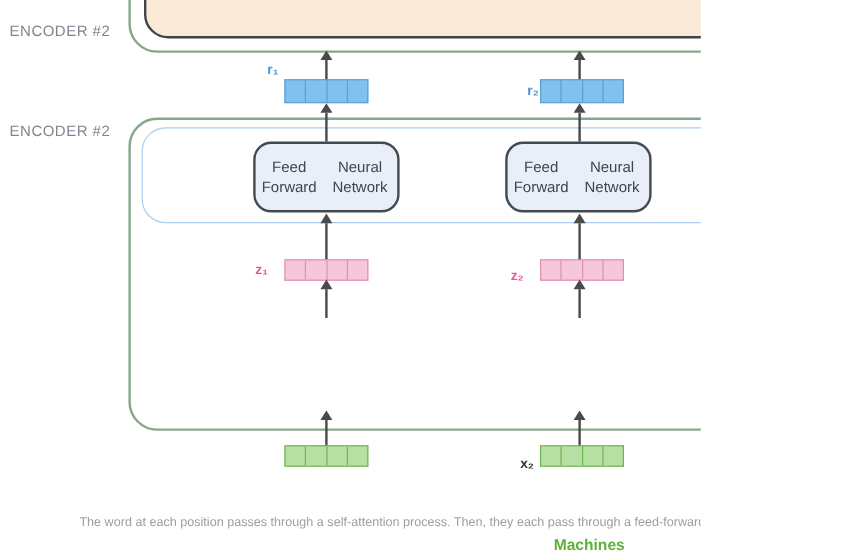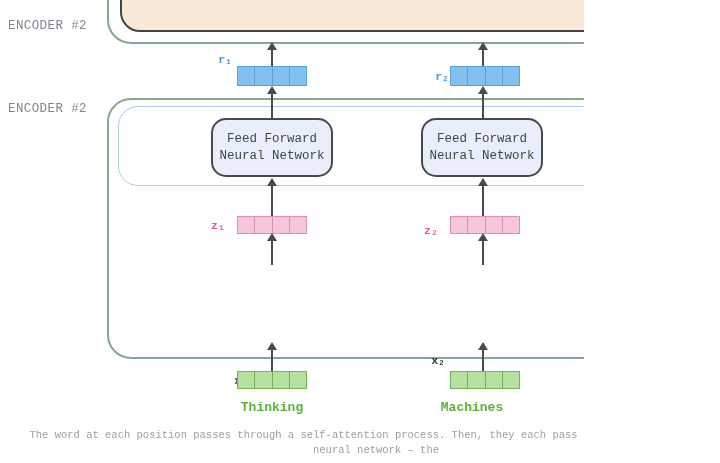--- a/index.html
+++ b/index.html
@@ -1,19 +1,19 @@
 <!DOCTYPE html>
 <html><head>
 <meta charset="utf-8">
 <style>
   html,body{margin:0;padding:0;background:#ffffff;}
   .stage{
     position:relative;width:584px;height:463px;overflow:hidden;
     background:#ffffff;
-    font-family:Liberation Mono, monospace;
+    font-family:Liberation Sans, sans-serif;
   }
   .enc-label{
     position:absolute;left:8px;
     font-size:12.5px;letter-spacing:0.4px;color:#7f868f;font-weight:normal;
   }
   
   .enc-box{
     position:absolute;border:2px solid #87a78c;border-radius:24px;background:transparent;
   }
   .enc2{left:107px;top:-32px;width:549px;height:72px;}
@@ -24,21 +24,21 @@
     background:#fbe9d7;border:2.5px solid #3f4449;border-radius:20px;
   }
   
   .ffnn-wrap{
     position:absolute;left:118px;top:106px;width:528px;height:78px;
     border:1.5px solid #aacdf1;border-radius:20px;background:transparent;
   }
   .ffnn{
     position:absolute;top:118px;width:122px;height:59px;
     background:#e9eef9;border:2.5px solid #424a52;border-radius:15px;
-    display:flex;flex-direction:column;align-items:center;justify-content:center;
+    display:flex;flex-direction:row;align-items:center;justify-content:center;
     font-size:12.5px;line-height:17px;color:#3b4654;text-align:center;box-sizing:border-box;
   }
   .ffnn.left{left:211px;}
   .ffnn.right{left:421px;}
   .sa-box{
     position:absolute;left:120px;top:265px;width:525px;height:77px;
     background:#fbe9d7;border:2.5px solid #3f4449;border-radius:20px;
     display:flex;align-items:center;justify-content:center;
     font-size:13.5px;color:#38424c;box-sizing:border-box;
   }
@@ -178,30 +178,29 @@
       <div class="cell"></div>
   </div>
 
   <span class="vlabel dark" style="left:220px;top:374px;">x₁</span>
   <div class="vec green" style="left:237px;top:371px;height:18px;">
     <div class="cell"></div>
       <div class="cell"></div>
       <div class="cell"></div>
       <div class="cell"></div>
   </div>
-  <span class="vlabel dark" style="left:417px;top:354px;">x₂</span>
+  <span class="vlabel dark" style="left:417px;top:381px;">x₂</span>
   <div class="vec green" style="left:450px;top:371px;height:18px;">
     <div class="cell"></div>
       <div class="cell"></div>
       <div class="cell"></div>
       <div class="cell"></div>
   </div>
 
-  <div class="word" style="left:217px;">Thinking</div>
-  <div class="word" style="left:417px;">Machines</div>
+  <div class="word" style="left:436px;margin-top:46px;">Machines</div>
 
   <div class="caption">
     <span>The word at each position passes through a self-attention process. Then, they each pass through a feed-forward neural network – the</span><br>
   </div>
 
   <div class="watermark">知乎 @生生</div>
 
 </div>
 
 </body></html>

